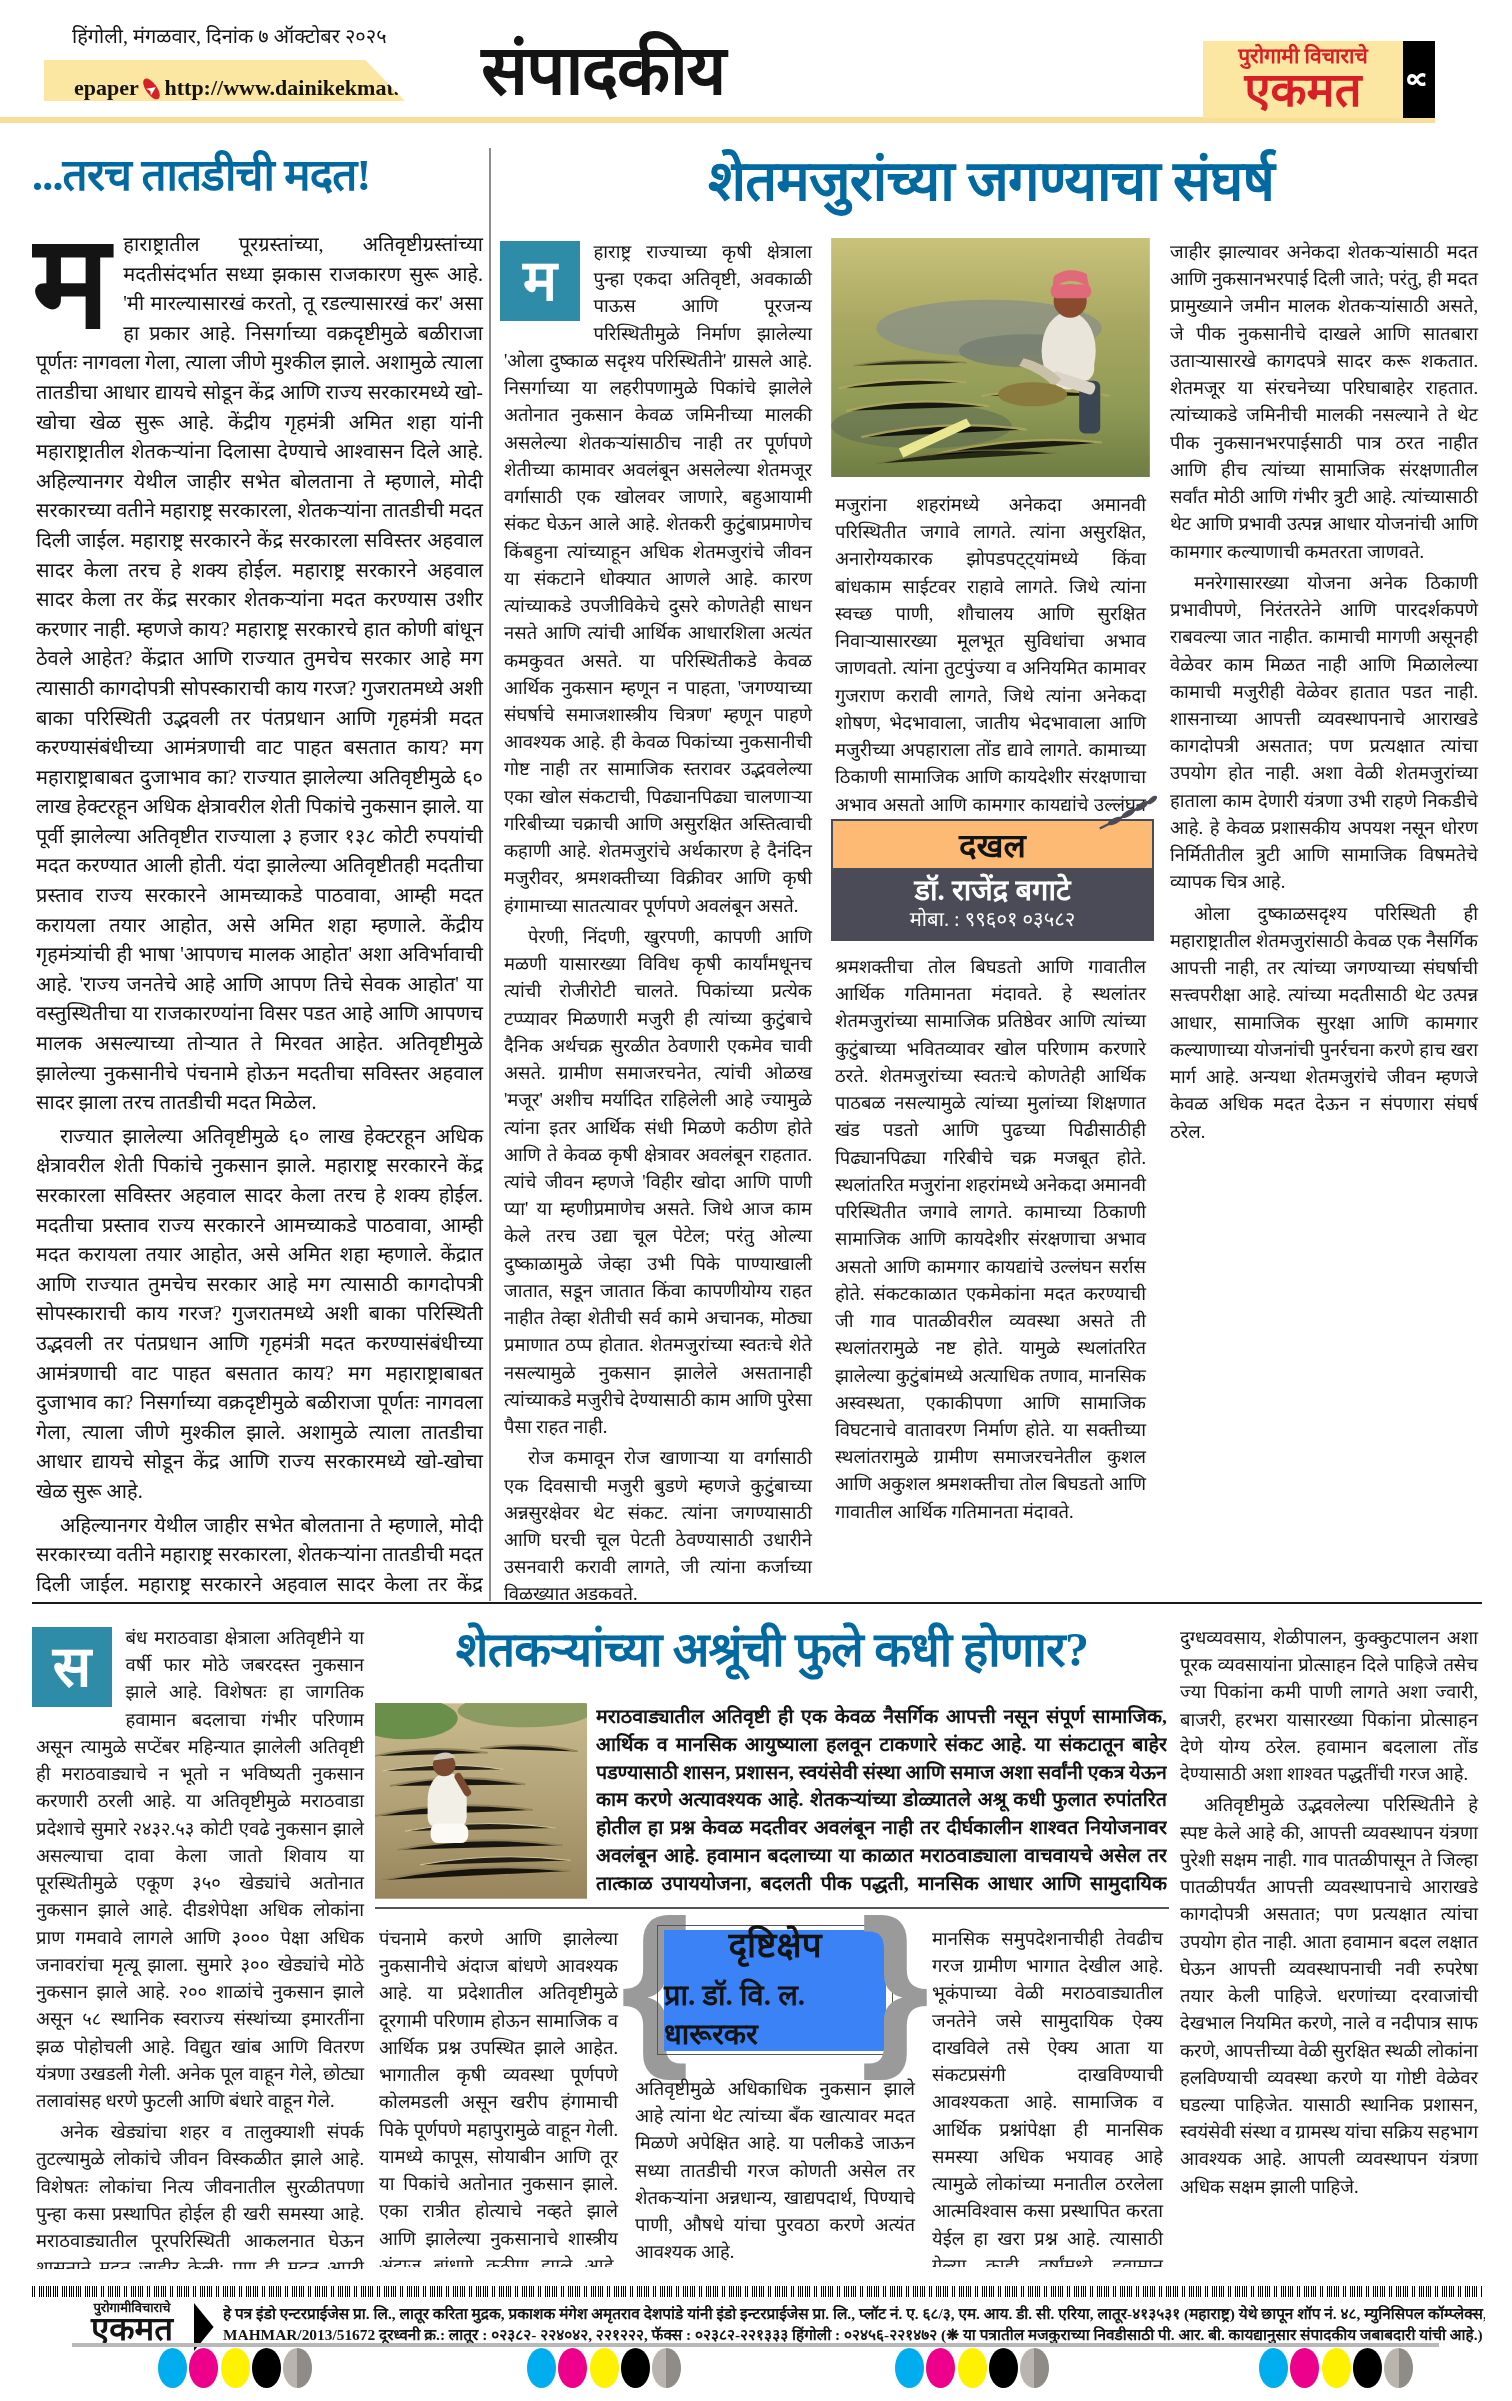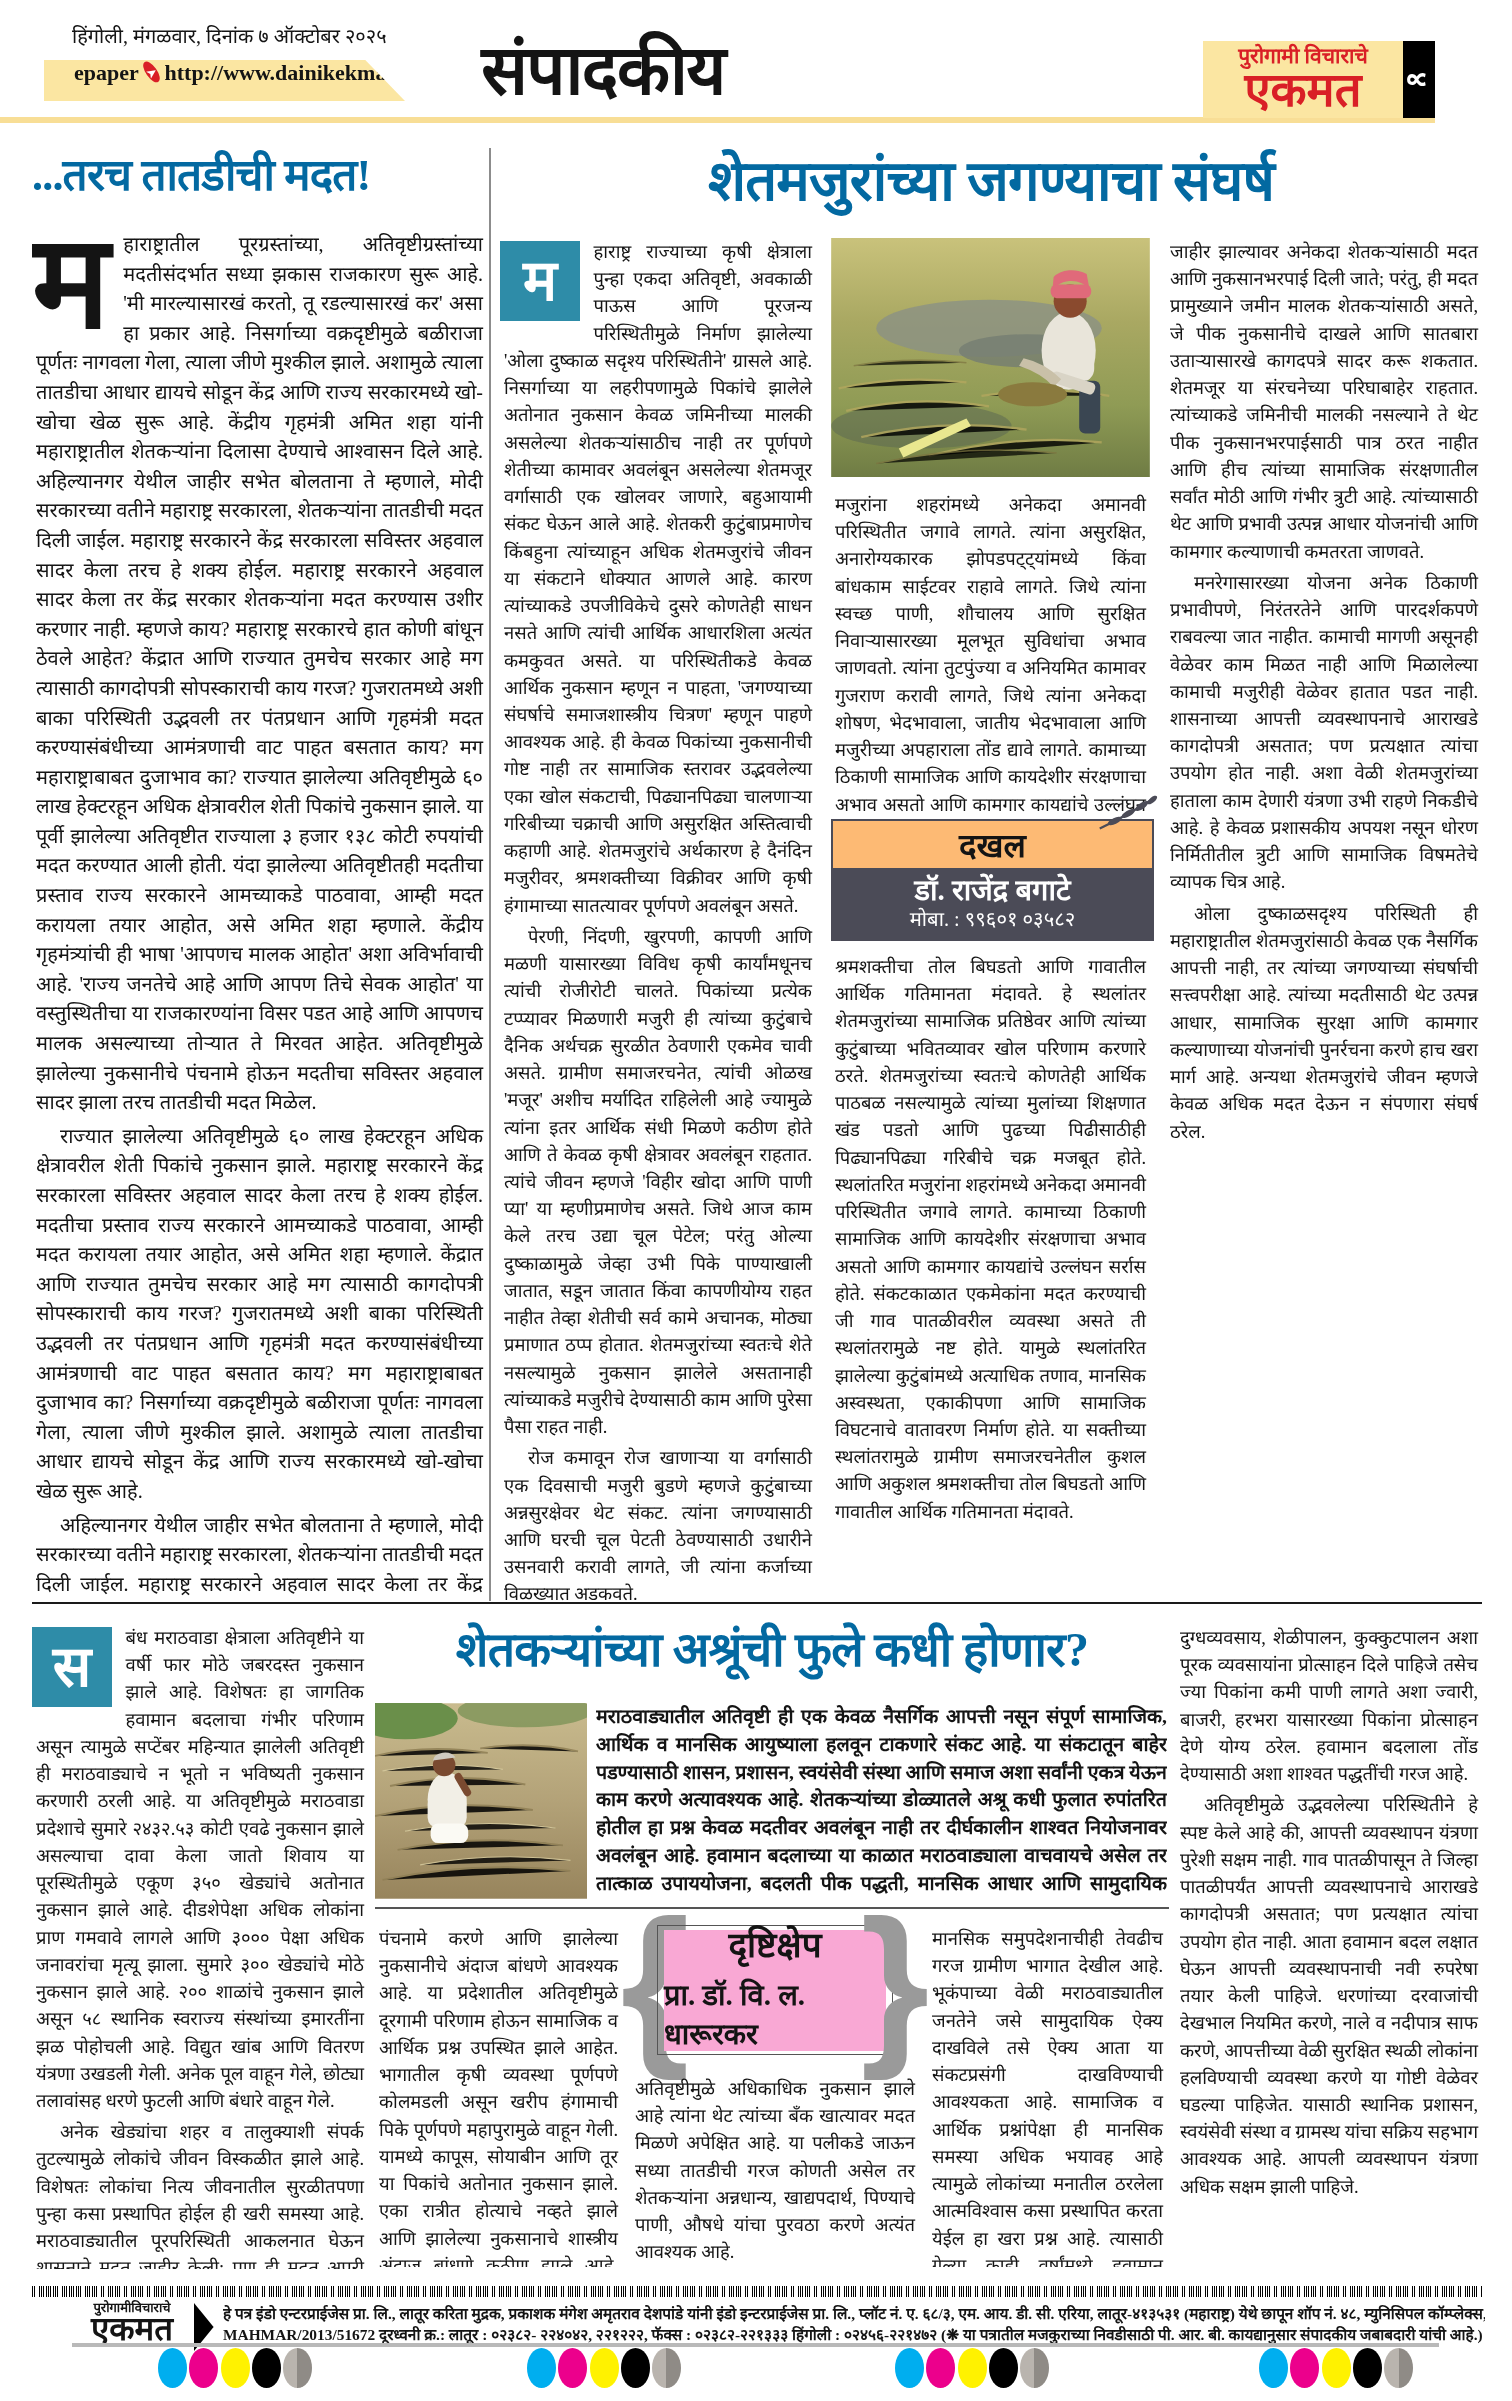--- a/index.html
+++ b/index.html
@@ -1,21 +1,21 @@
 <!DOCTYPE html>
 <html style="font-size:12px"><head>
 <meta charset="utf-8">
 <style>
   html,body{margin:0;padding:0;background:#e8e8e8;}
   .page{position:relative;width:1512px;height:2401px;background:#ffffff;margin:0 auto;
         font-family:"Liberation Serif", serif;color:#141414;overflow:hidden;}
   
   .dateline{position:absolute;left:72px;top:22px;font-size:20px;font-weight:normal;white-space:nowrap;}
   .ribbon{position:absolute;left:44px;top:60px;width:361px;height:41px;background:#FBE6A2;
-          clip-path:polygon(0 0,89% 0,100% 100%,0 100%);display:flex;align-items:flex-start;gap:7.5px;
+          clip-path:polygon(0 0,89% 0,100% 100%,0 100%);display:flex;align-items:flex-end;gap:7.5px;
           padding-left:30px;box-sizing:border-box;font-size:22px;font-weight:bold;}
   .epaper-ic{display:inline-flex;width:24px;height:24px;border-radius:50%;background:#D91F26;color:#fff;
           align-items:center;justify-content:center;font-size:12.8px;transform:rotate(-35deg);font-family:"DejaVu Sans",sans-serif;}
   .yellow-rule{position:absolute;left:0;top:117px;width:1435px;height:6px;background:#F8DE96;}
   .section-title{position:absolute;left:392px;top:19.6px;width:422px;text-align:center;
           font-size:69px;font-weight:900;letter-spacing:-1.5px;}
   .brand-box{position:absolute;left:1203px;top:41px;width:200px;height:77px;background:#FBE6A2;
           display:flex;flex-direction:column;align-items:center;justify-content:center;}
   .brand-tagline{color:#D91F26;font-size:21px;font-weight:bold;line-height:1;}
   .brand-name{color:#D91F26;font-size:47px;font-weight:900;line-height:1;}
@@ -39,21 +39,21 @@
   .dakhal-leaf{position:absolute;right:-7.5px;top:-30px;}
   .dakhal-bottom{background:#4B4B57;color:#fff;text-align:center;padding:6px 0 7.5px;}
   .dakhal-author{font-size:29px;font-weight:bold;line-height:1.15;}
   .dakhal-phone{font-size:20.3px;line-height:1.2;}
   
   .drishti{position:absolute;left:631px;top:1919px;width:288px;height:142px;}
   .drishti .frame{position:absolute;left:25.6px;right:25.6px;top:6px;bottom:6px;border:1.5px solid #555;}
   .brace{position:absolute;top:50%;transform:translateY(-54%);font-size:177px;font-weight:bold;
          color:#9a9a9a;font-family:"Liberation Sans",sans-serif;line-height:1;}
   .brace.l{left:-10.5px;} .brace.r{right:-10.5px;}
-  .drishti-inner{position:absolute;left:33px;right:33px;top:10.5px;bottom:10.5px;background:#f9a8d4;
+  .drishti-inner{position:absolute;left:33px;right:33px;top:10.5px;bottom:10.5px;background:#3b82f6;
          display:flex;flex-direction:column;align-items:center;justify-content:center;}
   .drishti-title{font-size:35px;font-weight:900;line-height:1.05;}
   .drishti-rule{width:78%;height:0.8px;background:#777;margin:4.5px 0;}
   .drishti-author{font-size:29px;font-weight:bold;}
   
   .photo{position:absolute;overflow:hidden;}
   
   .intro{position:absolute;left:596px;top:1703px;width:571px;height:196px;overflow:hidden;
          font-size:19.6px;font-weight:bold;text-align:justify;line-height:1.42;}
   

